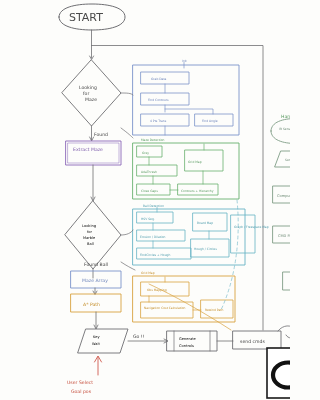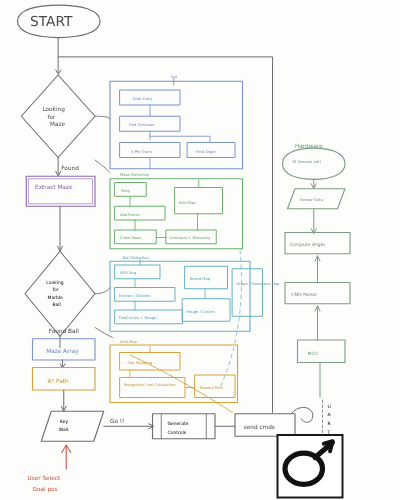--- a/index.html
+++ b/index.html
@@ -3,21 +3,21 @@
 <meta charset="utf-8">
 <style>
   html,body{margin:0;padding:0;}
   body{
     width:290px;height:400px;
     background:#fdfdfb;
     font-family:"DejaVu Sans",sans-serif;
     overflow:hidden;
     position:relative;
   }
-  #stage{position:absolute;inset:0;}
+  #stage{position:absolute;inset:0;margin-left:45px;}
   svg#sheet{position:absolute;left:0;top:0;width:290px;height:400px;}
 
   
   .nd{fill:none;stroke-linecap:round;stroke-linejoin:round;}
   text{font-family:"DejaVu Sans",sans-serif;}
   .lbl{font-size:4.6px;fill:#444;}
   .lbl-sm{font-size:3.6px;}
   .lbl-xs{font-size:3.0px;}
   .big{font-size:11px;fill:#4a4a4a;}
   .grey{stroke:#6e6e72;}

